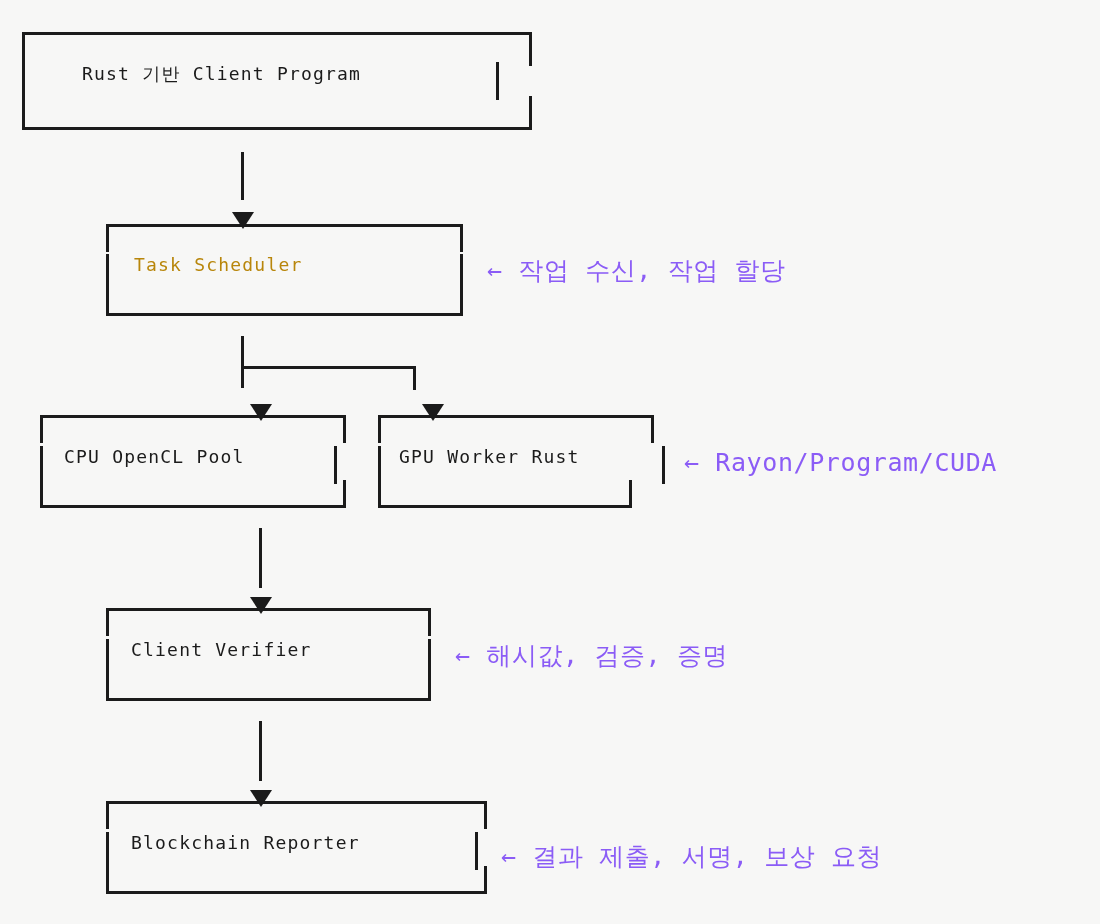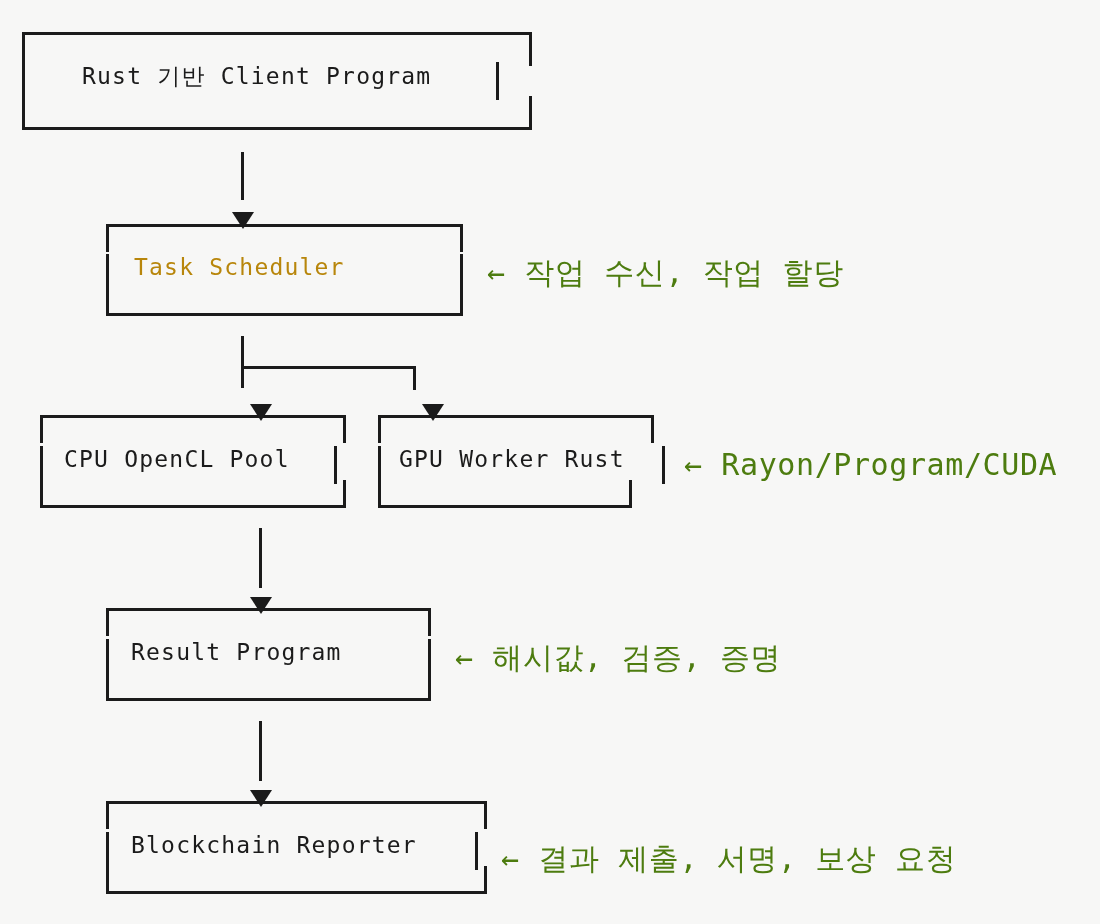--- a/index.html
+++ b/index.html
@@ -37,34 +37,34 @@
     width: 0;
     height: 0;
     border-left: 11px solid transparent;
     border-right: 11px solid transparent;
     border-top: 17px solid #1b1b1b;
   }
 
   
   .label {
     position: absolute;
-    font-size: 23px;
+    font-size: 18px;
     line-height: 1;
     letter-spacing: 1.2px;
     color: #1b1b1b;
     white-space: pre;
   }
   .label.accent { color: #b8860b; }
 
   .note {
     position: absolute;
-    font-size: 30px;
+    font-size: 25px;
     line-height: 1;
     letter-spacing: 0.6px;
-    color: #4d7c0f;
+    color: #8b5cf6;
     white-space: pre;
   }
 </style>
 </head>
 <body>
 
 <div id="canvas">
 
   <div>
     <div class="seg h" style="left:22px; top:32px; width:510px;"></div>
@@ -150,21 +150,21 @@
     <div class="seg h" style="left:106px; top:608px; width:325px;"></div>
     <div class="seg v" style="left:106px; top:608px; height:28px;"></div>
     <div class="seg v" style="left:428px; top:608px; height:28px;"></div>
     <div class="seg v" style="left:106px; top:673px; height:28px;"></div>
     <div class="seg v" style="left:428px; top:673px; height:28px;"></div>
     <div class="seg h" style="left:106px; top:698px; width:325px;"></div>
 
     <div class="pipe" style="left:106px; top:639px; height:38px;"></div>
     <div class="pipe" style="left:428px; top:639px; height:38px;"></div>
 
-    <div class="label" style="left:131px; top:641px;">Result Program</div>
+    <div class="label" style="left:131px; top:641px;">Client Verifier</div>
     <div class="note" style="left:455px; top:643px;text-align:right;">← 해시값, 검증, 증명</div>
   </div>
 
   <div>
     <div class="seg v" style="left:259px; top:721px; height:22px;"></div>
     <div class="seg v" style="left:259px; top:733px; height:48px;"></div>
     <div class="tri" style="left:250px; top:790px;"></div>
   </div>
 
   <div>

